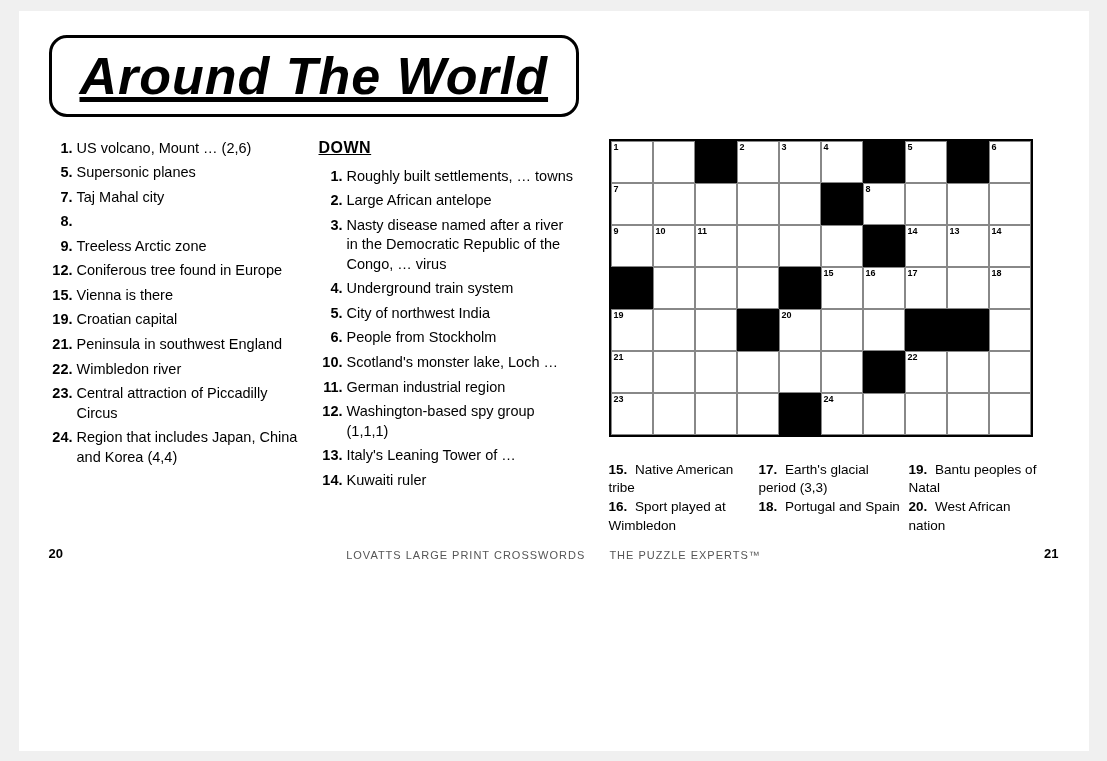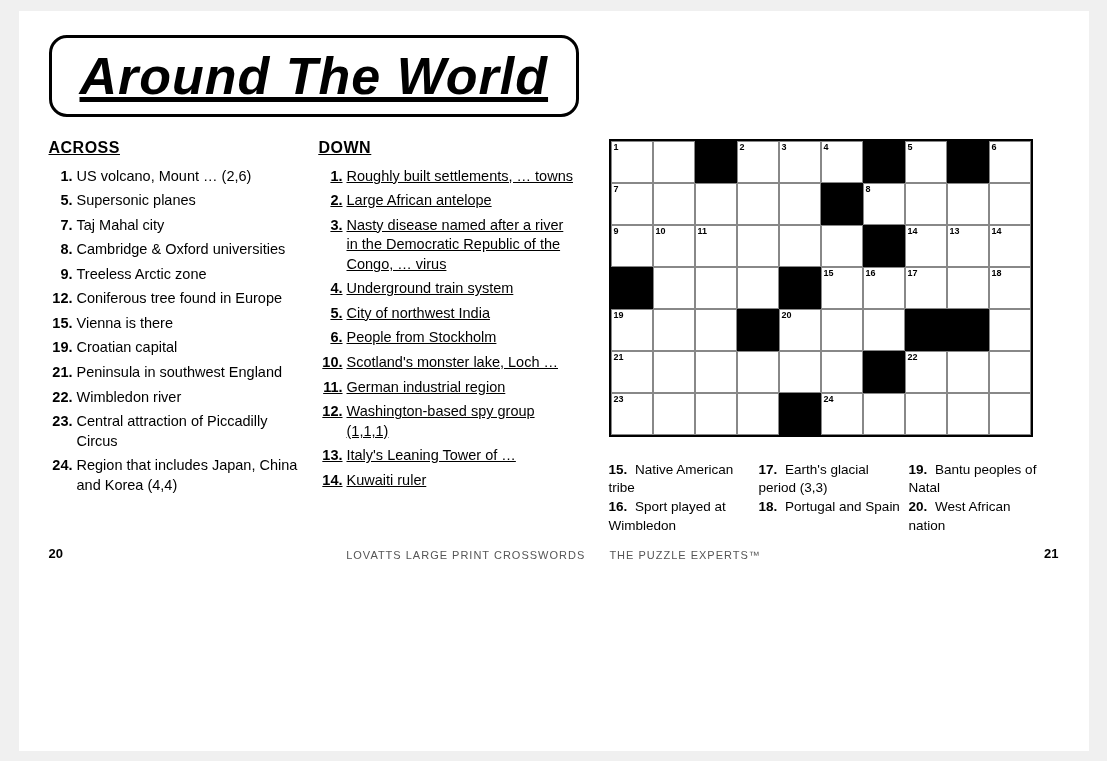--- a/index.html
+++ b/index.html
@@ -43,21 +43,20 @@
       flex: 0 0 560px;
       min-width: 0;
     }
     .clues-column {
       flex: 0 0 270px;
       padding-right: 10px;
     }
     .clues-column2 {
       flex: 0 0 270px;
       padding-right: 10px;
-      text-decoration: underline;
     }
     .clue-section-title {
       font-size: 16px;
       font-weight: 900;
       text-decoration: underline;
       margin-bottom: 10px;
       letter-spacing: 0.5px;
     }
     .clue-item {
       display: flex;
@@ -141,37 +140,35 @@
 
 <div class="page">
   <div class="title-box">
     <span class="title-text">Around The World</span>
   </div>
 
   <div class="content-area">
 
     <div class="clues-area">
       <div class="clues-column">
-        <div class="clue-section-title">ACROSS</div>
         <div id="across-clues">
             <div class="clue-item">
               <span class="clue-num">1.</span>
               <span class="clue-text">US volcano, Mount … (2,6)</span>
             </div>
             <div class="clue-item">
               <span class="clue-num">5.</span>
               <span class="clue-text">Supersonic planes</span>
             </div>
             <div class="clue-item">
               <span class="clue-num">7.</span>
               <span class="clue-text">Taj Mahal city</span>
             </div>
             <div class="clue-item">
               <span class="clue-num">8.</span>
-              <span class="clue-text">Cambridge &amp; Oxford universities</span>
             </div>
             <div class="clue-item">
               <span class="clue-num">9.</span>
               <span class="clue-text">Treeless Arctic zone</span>
             </div>
             <div class="clue-item">
               <span class="clue-num">12.</span>
               <span class="clue-text">Coniferous tree found in Europe</span>
             </div>
             <div class="clue-item">

